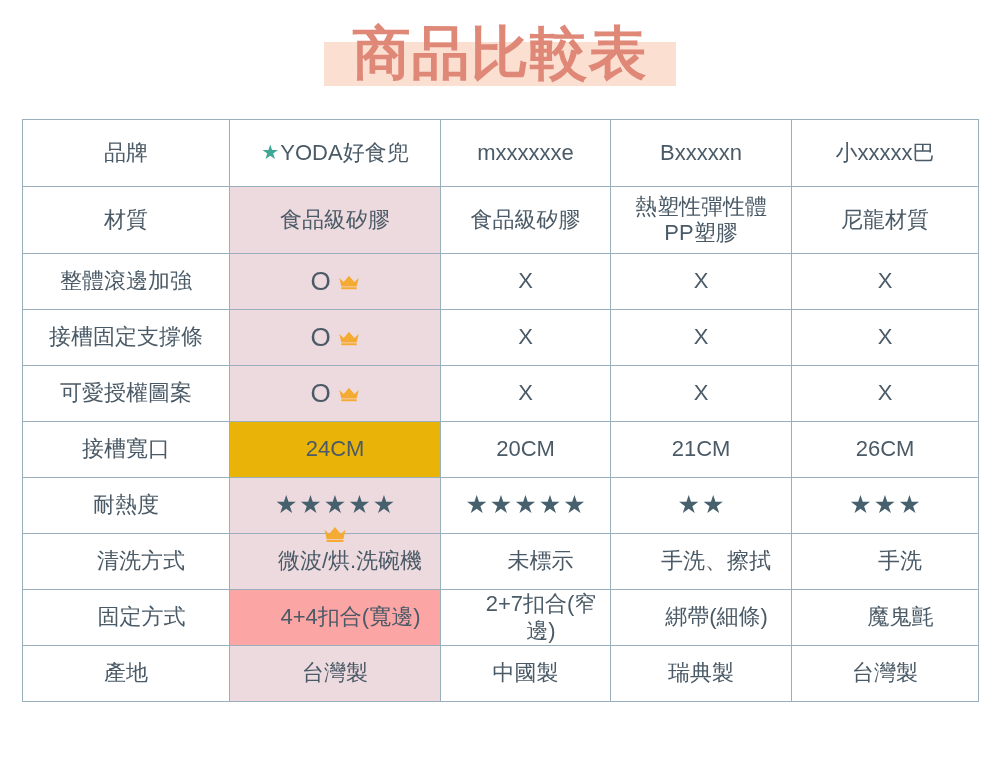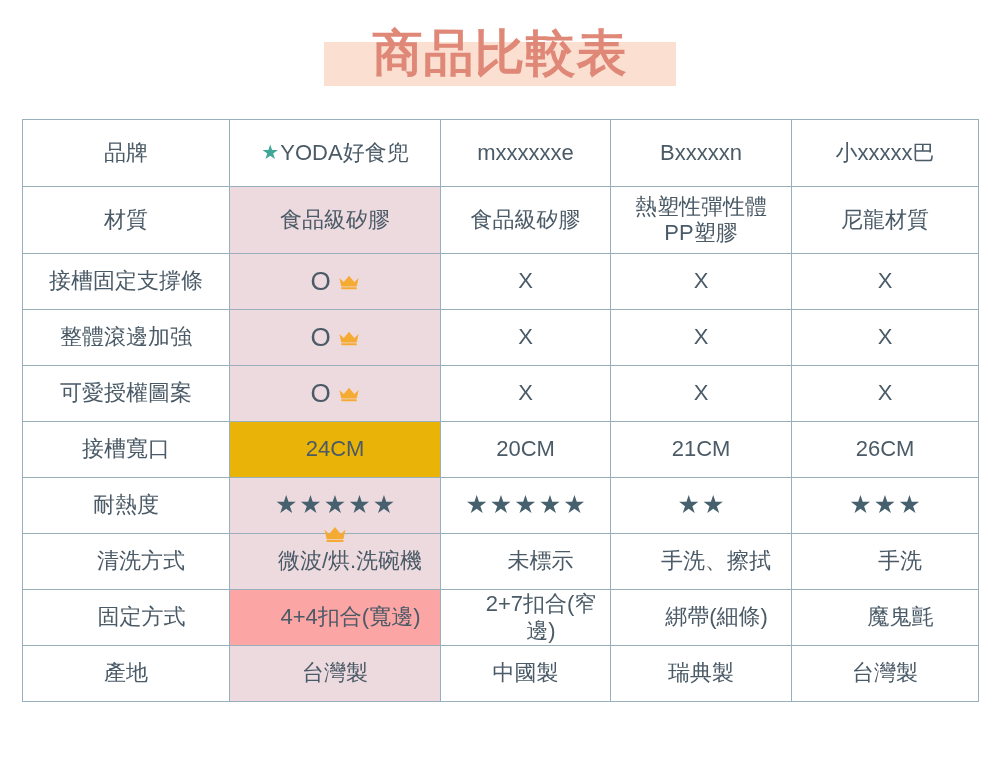--- a/index.html
+++ b/index.html
@@ -23,21 +23,21 @@
     top: 0;
     left: 0;
     width: 1000px;
     height: 110px;
     display: flex;
     align-items: center;
     justify-content: center;
   }
   .title {
     position: relative;
-    font-size: 50px;
+    font-size: 58px;
     font-weight: bold;
     letter-spacing: 1px;
     color: #e08878;
     line-height: 1;
     padding: 2px 10px 6px 10px;
     white-space: nowrap;
     z-index: 2;
   }
   .title-hl {
     position: absolute;
@@ -184,20 +184,38 @@
 
     <tr class="r-mat">
       <td class="rowlabel">材質</td>
       <td class="hl" style="background: rgb(237, 218, 223);">食品級矽膠</td>
       <td>食品級矽膠</td>
       <td class="two-line">
         <span>熱塑性彈性體</span><br>
         <span>PP塑膠</span>
       </td>
       <td>尼龍材質</td>
+    </tr>
+
+    <tr class="r-ox">
+      <td class="rowlabel">整體滾邊加強</td>
+      <td class="hl" style="background: rgb(237, 218, 223);">
+        <span class="ox-cell">
+          <span class="mark">O</span>
+          <span class="crown" style="color: rgb(245, 171, 51);">
+            <svg viewBox="0 0 24 17" width="22" height="16" aria-hidden="true">
+              <path fill="currentColor" d="M1.5 4.2 L6.2 8.6 L12 1.6 L17.8 8.6 L22.5 4.2 L20.4 13.4 L3.6 13.4 Z"></path>
+              <rect fill="currentColor" x="3.4" y="14.2" width="17.2" height="2.2" rx="1"></rect>
+            </svg>
+          </span>
+        </span>
+      </td>
+      <td class="mark">X</td>
+      <td class="mark">X</td>
+      <td class="mark">X</td>
     </tr>
 
     <tr class="r-ox">
       <td class="rowlabel">接槽固定支撐條</td>
       <td class="hl" style="background: rgb(237, 218, 223);">
         <span class="ox-cell">
           <span class="mark">O</span>
           <span class="crown" style="color: rgb(245, 171, 51);">
             <svg viewBox="0 0 24 17" width="22" height="16" aria-hidden="true">
               <path fill="currentColor" d="M1.5 4.2 L6.2 8.6 L12 1.6 L17.8 8.6 L22.5 4.2 L20.4 13.4 L3.6 13.4 Z"></path>
@@ -205,38 +223,20 @@
             </svg>
           </span>
         </span>
       </td>
       <td class="mark">X</td>
       <td class="mark">X</td>
       <td class="mark">X</td>
     </tr>
 
     <tr class="r-ox">
-      <td class="rowlabel">整體滾邊加強</td>
-      <td class="hl" style="background: rgb(237, 218, 223);">
-        <span class="ox-cell">
-          <span class="mark">O</span>
-          <span class="crown" style="color: rgb(245, 171, 51);">
-            <svg viewBox="0 0 24 17" width="22" height="16" aria-hidden="true">
-              <path fill="currentColor" d="M1.5 4.2 L6.2 8.6 L12 1.6 L17.8 8.6 L22.5 4.2 L20.4 13.4 L3.6 13.4 Z"></path>
-              <rect fill="currentColor" x="3.4" y="14.2" width="17.2" height="2.2" rx="1"></rect>
-            </svg>
-          </span>
-        </span>
-      </td>
-      <td class="mark">X</td>
-      <td class="mark">X</td>
-      <td class="mark">X</td>
-    </tr>
-
-    <tr class="r-ox">
       <td class="rowlabel">可愛授權圖案</td>
       <td class="hl" style="background: rgb(237, 218, 223);">
         <span class="ox-cell">
           <span class="mark">O</span>
           <span class="crown" style="color: rgb(245, 171, 51);">
             <svg viewBox="0 0 24 17" width="22" height="16" aria-hidden="true">
               <path fill="currentColor" d="M1.5 4.2 L6.2 8.6 L12 1.6 L17.8 8.6 L22.5 4.2 L20.4 13.4 L3.6 13.4 Z"></path>
               <rect fill="currentColor" x="3.4" y="14.2" width="17.2" height="2.2" rx="1"></rect>
             </svg>
           </span>

